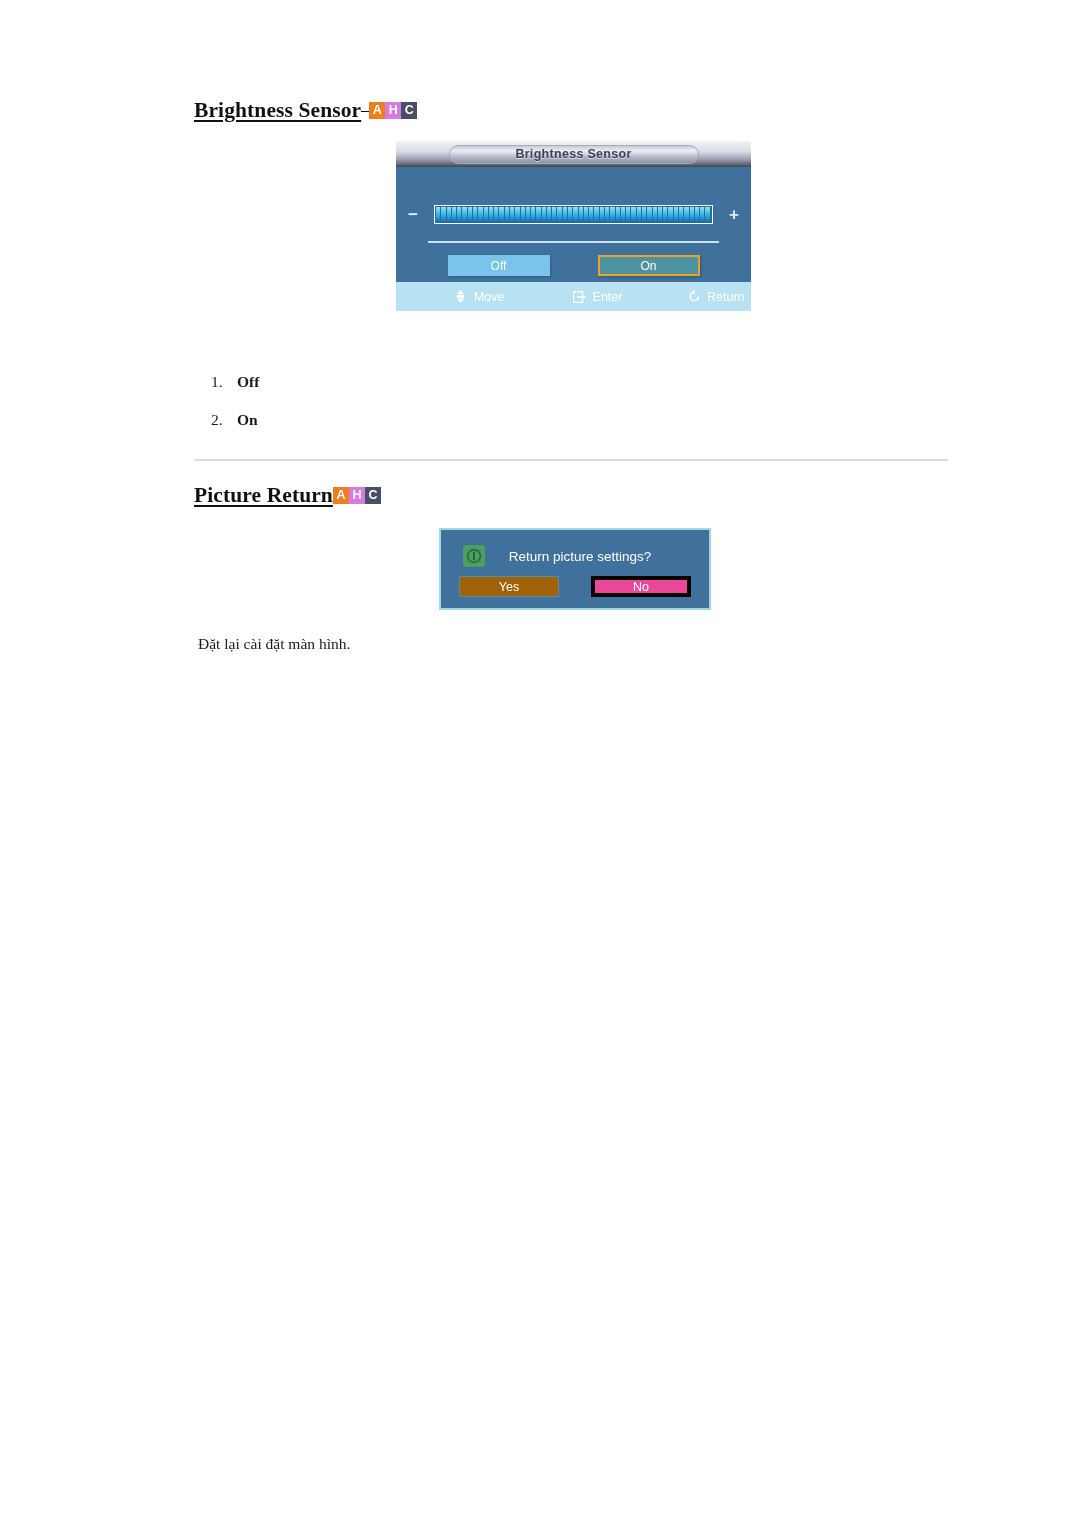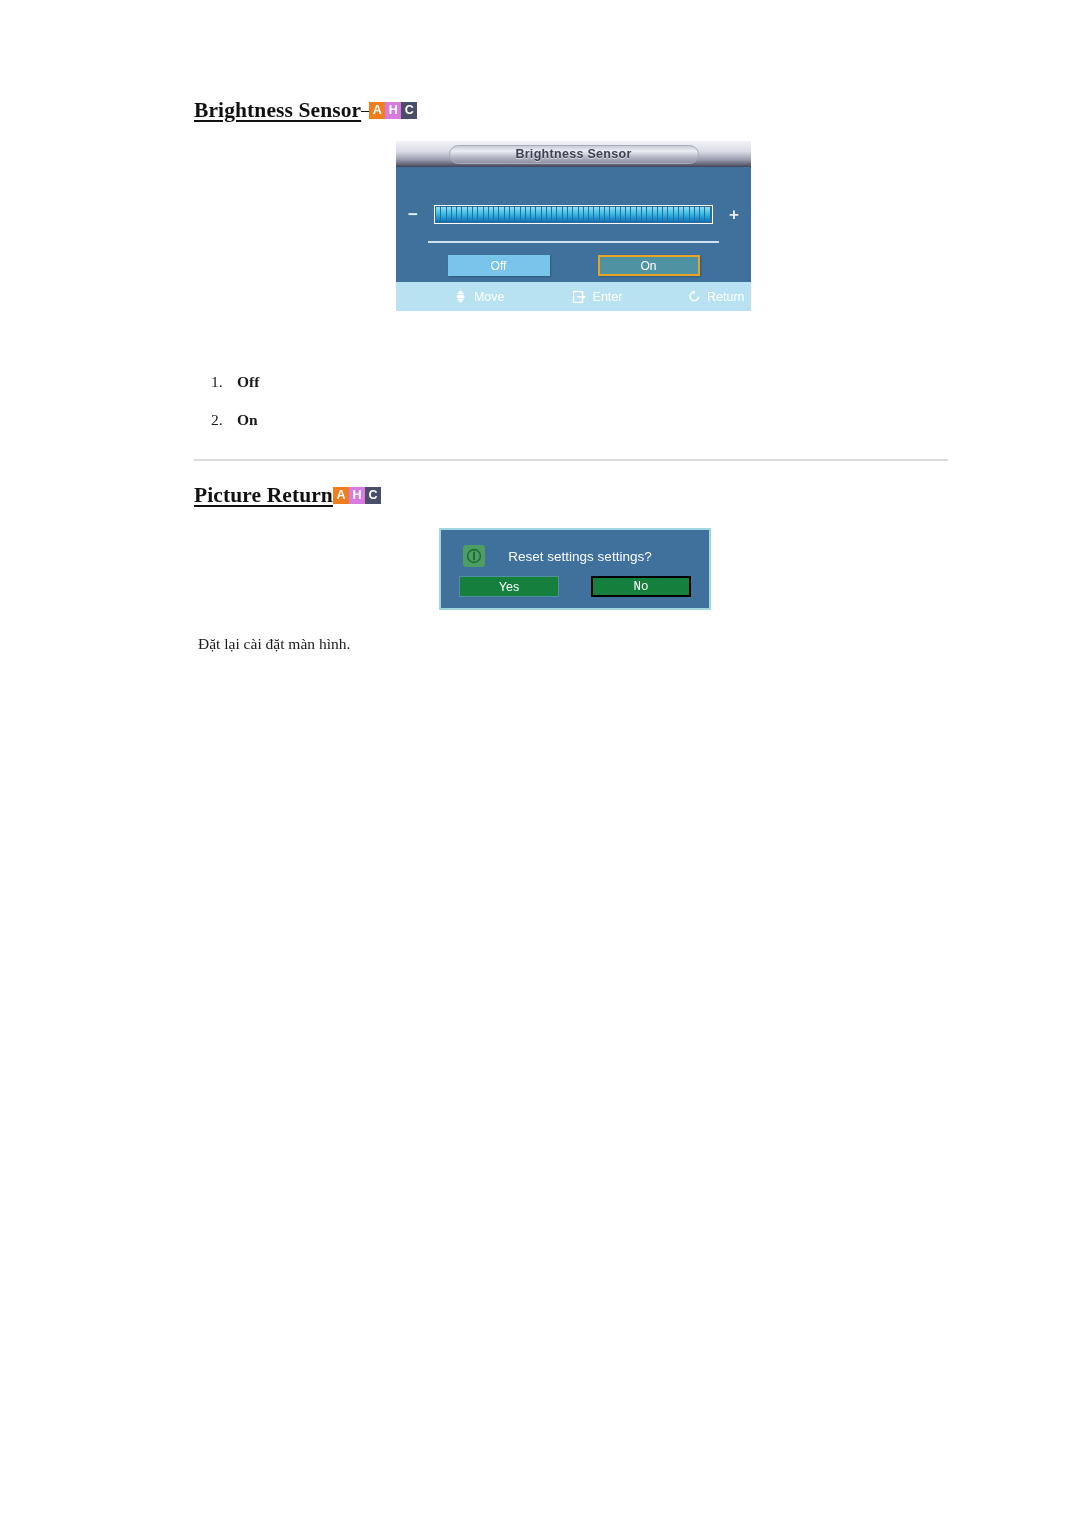--- a/index.html
+++ b/index.html
@@ -302,27 +302,26 @@
     width: 100px;
     height: 21px;
     display: flex;
     align-items: center;
     justify-content: center;
     font-size: 12.5px;
     color: #ffffff;
     box-sizing: border-box;
   }
   .dlg-btn-yes {
-    background: #15803d;
+    background: #a16207;
     border: 1px solid #51919f;
   }
   .dlg-btn-no {
-    background: #15803d;
-    border: 2px solid #000000;
-    font-family: Liberation Mono, monospace;
+    background: #ec4899;
+    border: 4px solid #000000;
   }
 </style>
 </head>
 <body>
 
 <div class="page">
 
   <div class="section-heading" style="left:166px; top:98px;">
     <span class="heading-text">Brightness Sensor</span>
     <span class="heading-underline-fill" style="width:8px;"></span>
@@ -468,21 +467,21 @@
   </div>
 
   <div class="dlg">
     <div class="dlg-row">
       <span class="dlg-icon">
         <svg width="16" height="16" viewBox="0 0 16 16" aria-hidden="true">
           <circle cx="8" cy="8" r="6.4" fill="none" stroke="#1d6e38" stroke-width="1.6"></circle>
           <rect x="7" y="3.8" width="2" height="8.4" fill="#1d6e38"></rect>
         </svg>
       </span>
-      <span class="dlg-msg">Reset settings settings?</span>
+      <span class="dlg-msg">Return picture settings?</span>
     </div>
     <div class="dlg-buttons">
       <div class="dlg-btn dlg-btn-yes">
         <span>Yes</span>
       </div>
       <div class="dlg-btn dlg-btn-no">
         <span>No</span>
       </div>
     </div>
   </div>

